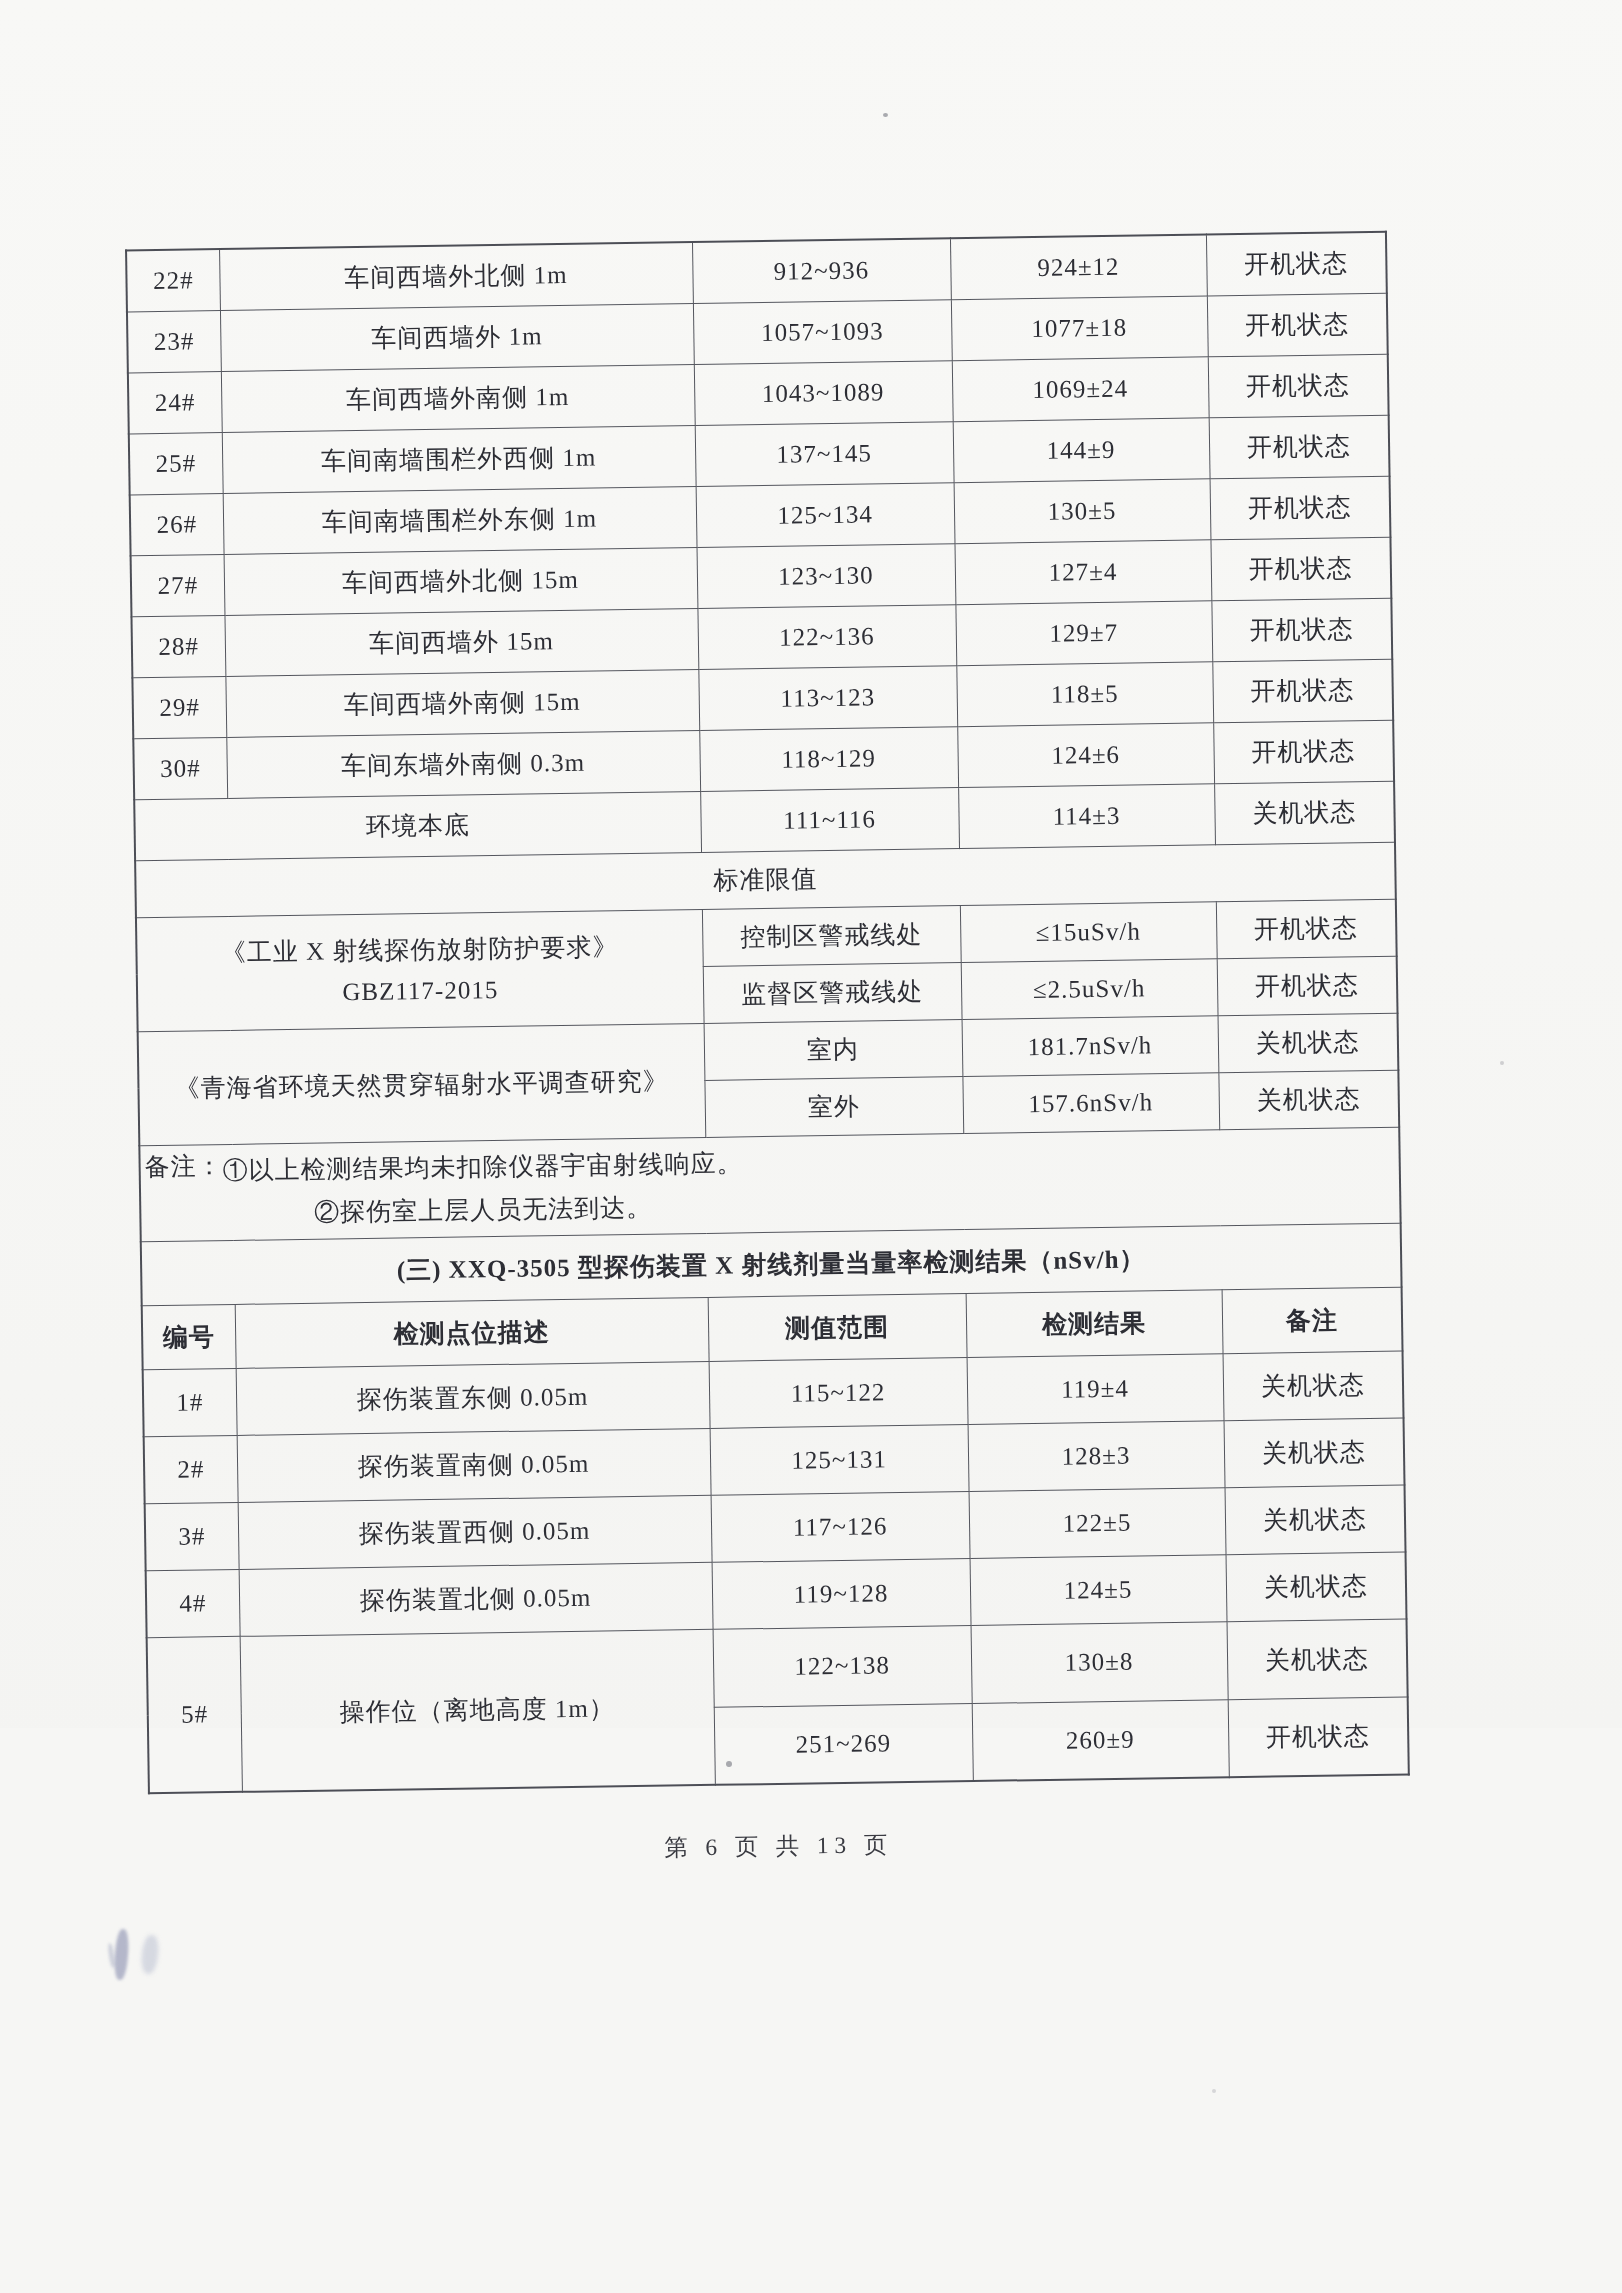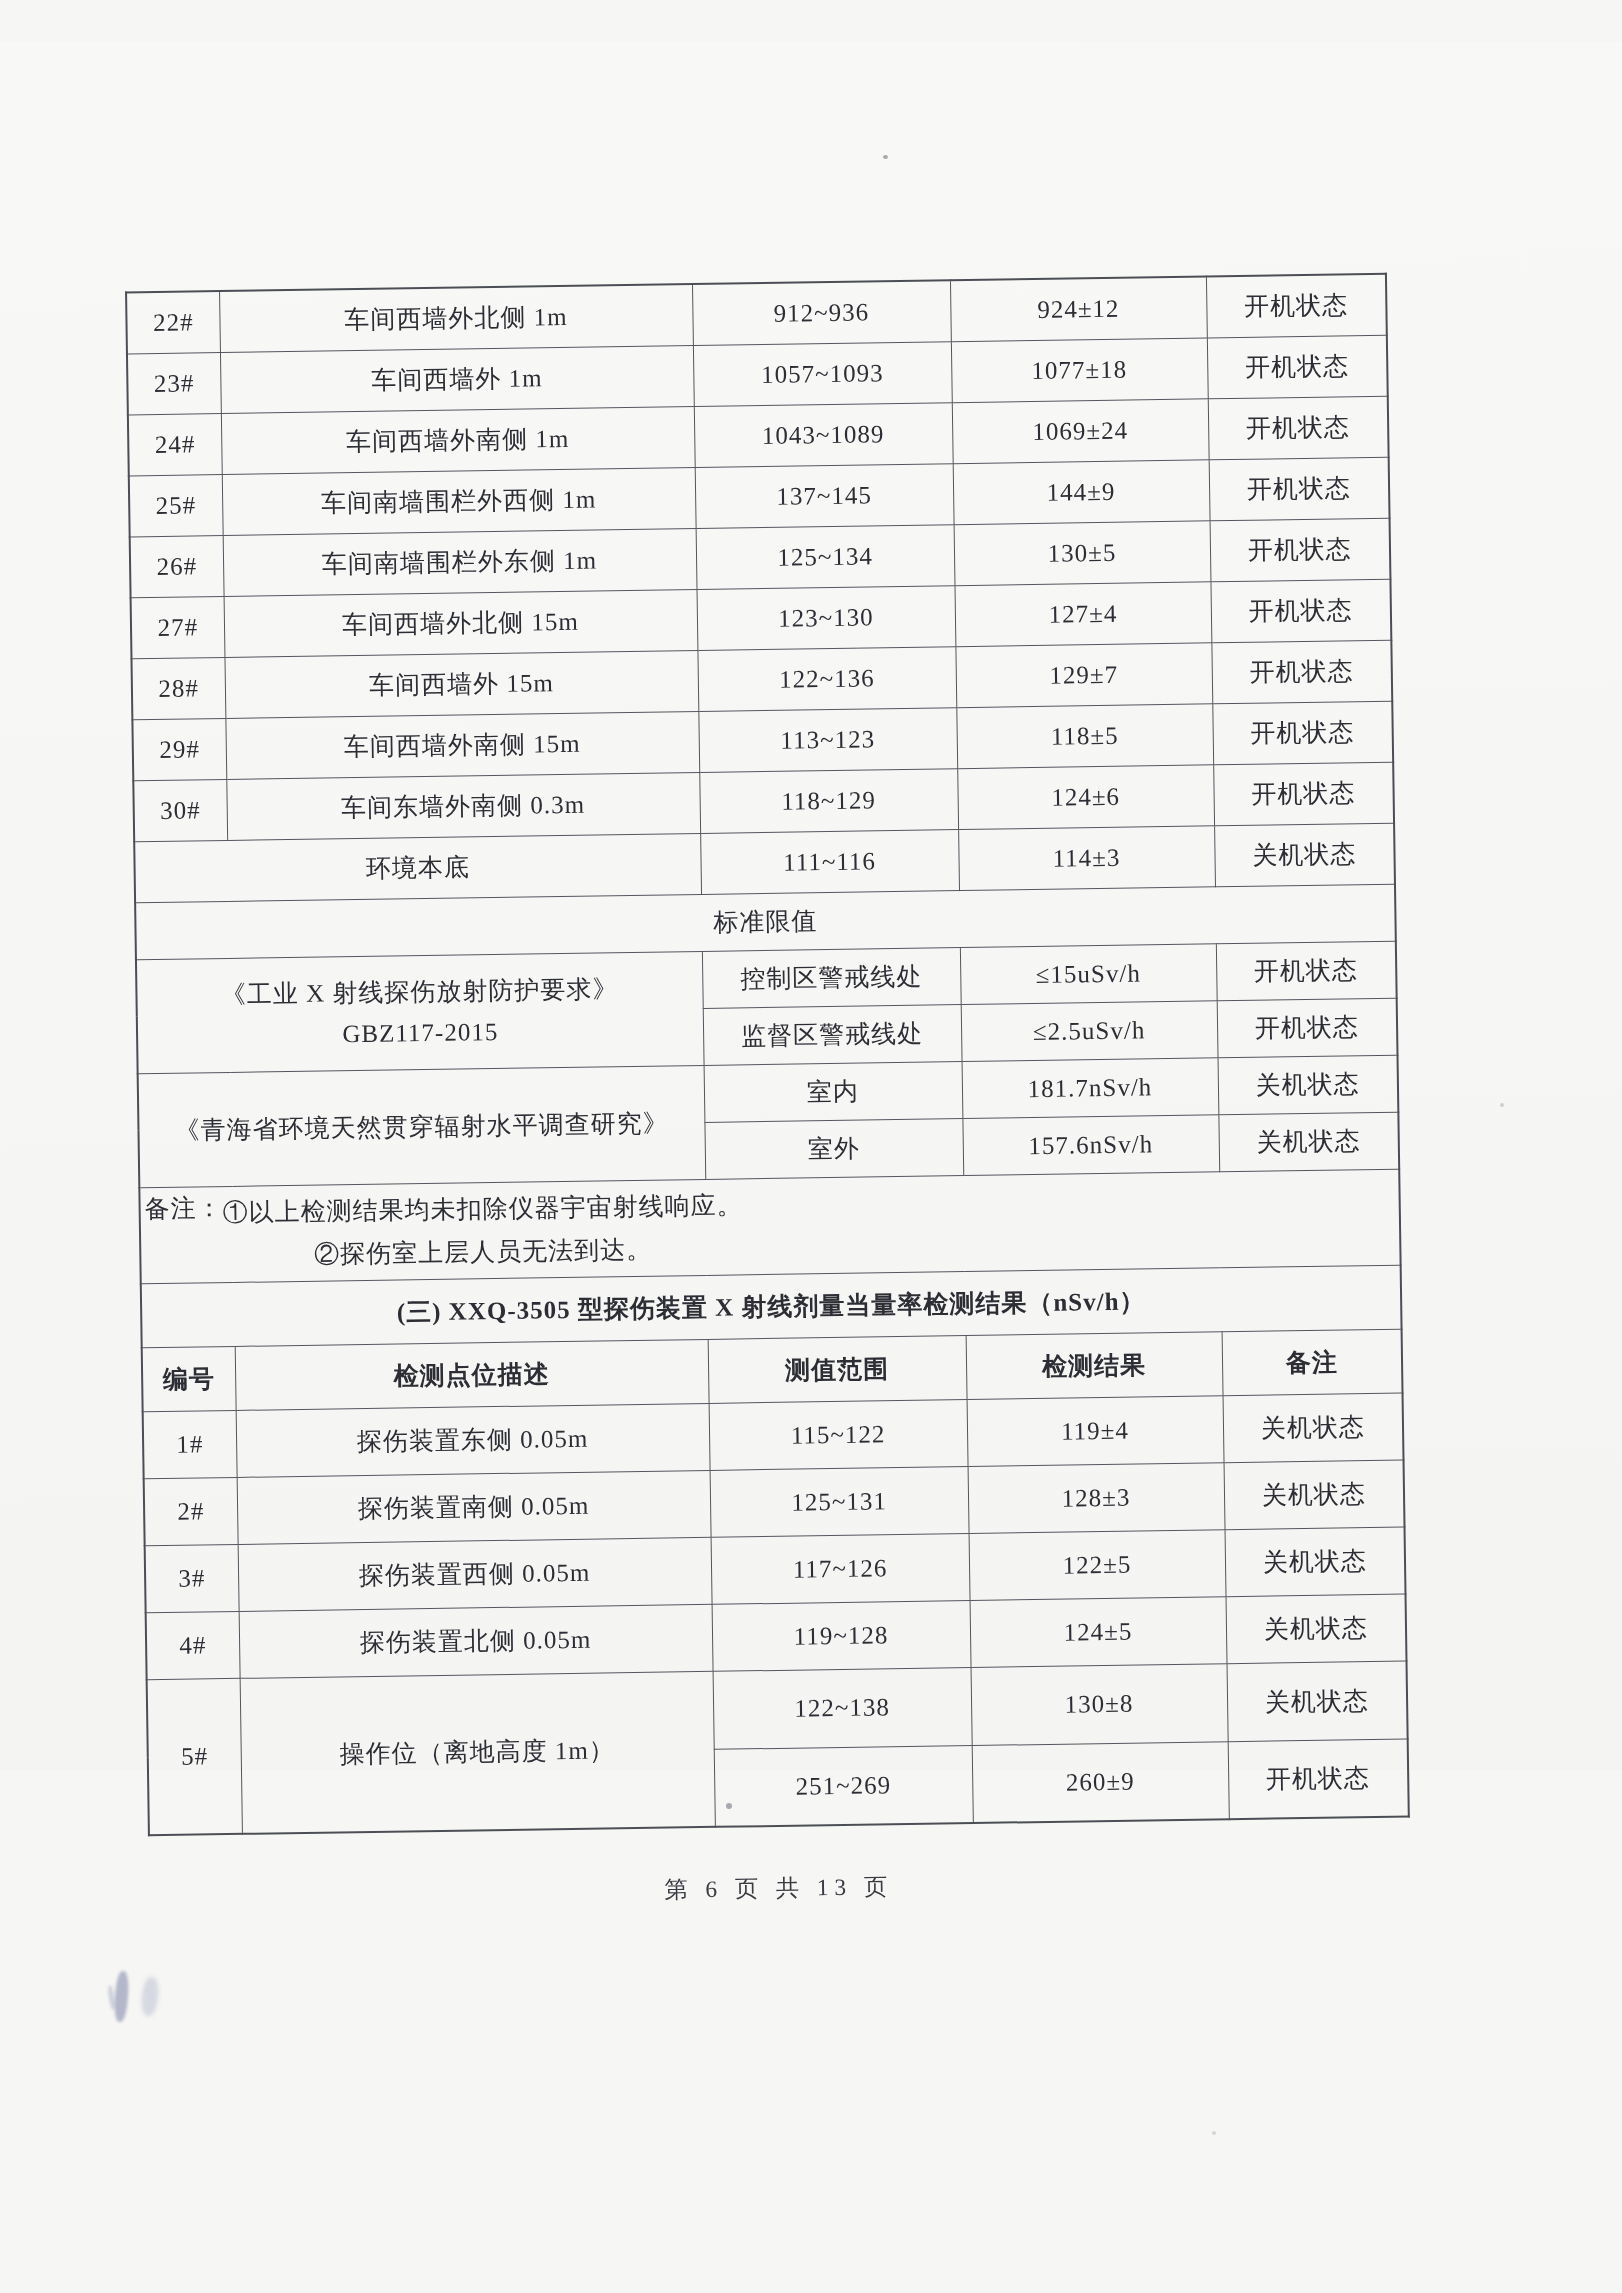--- a/index.html
+++ b/index.html
@@ -7,21 +7,20 @@
     width: 1623px; height: 2294px;
     background: #f6f6f4;
     font-family: "Liberation Serif", "DejaVu Serif", serif;
     color: #2d2e35;
     overflow: hidden;
   }
   .page {
     position: relative;
     width: 1623px; height: 1728px;
     background: linear-gradient(178deg, #f8f8f6 0%, #f6f6f4 55%, #f4f4f2 100%);
-    margin-top: 42px;
   }
   .content {
     position: absolute;
     left: 137px; top: 240px;
     width: 1260px;
     transform: rotate(-0.85deg);
     transform-origin: 50% 50%;
   }
   table.report {
     border-collapse: collapse;

